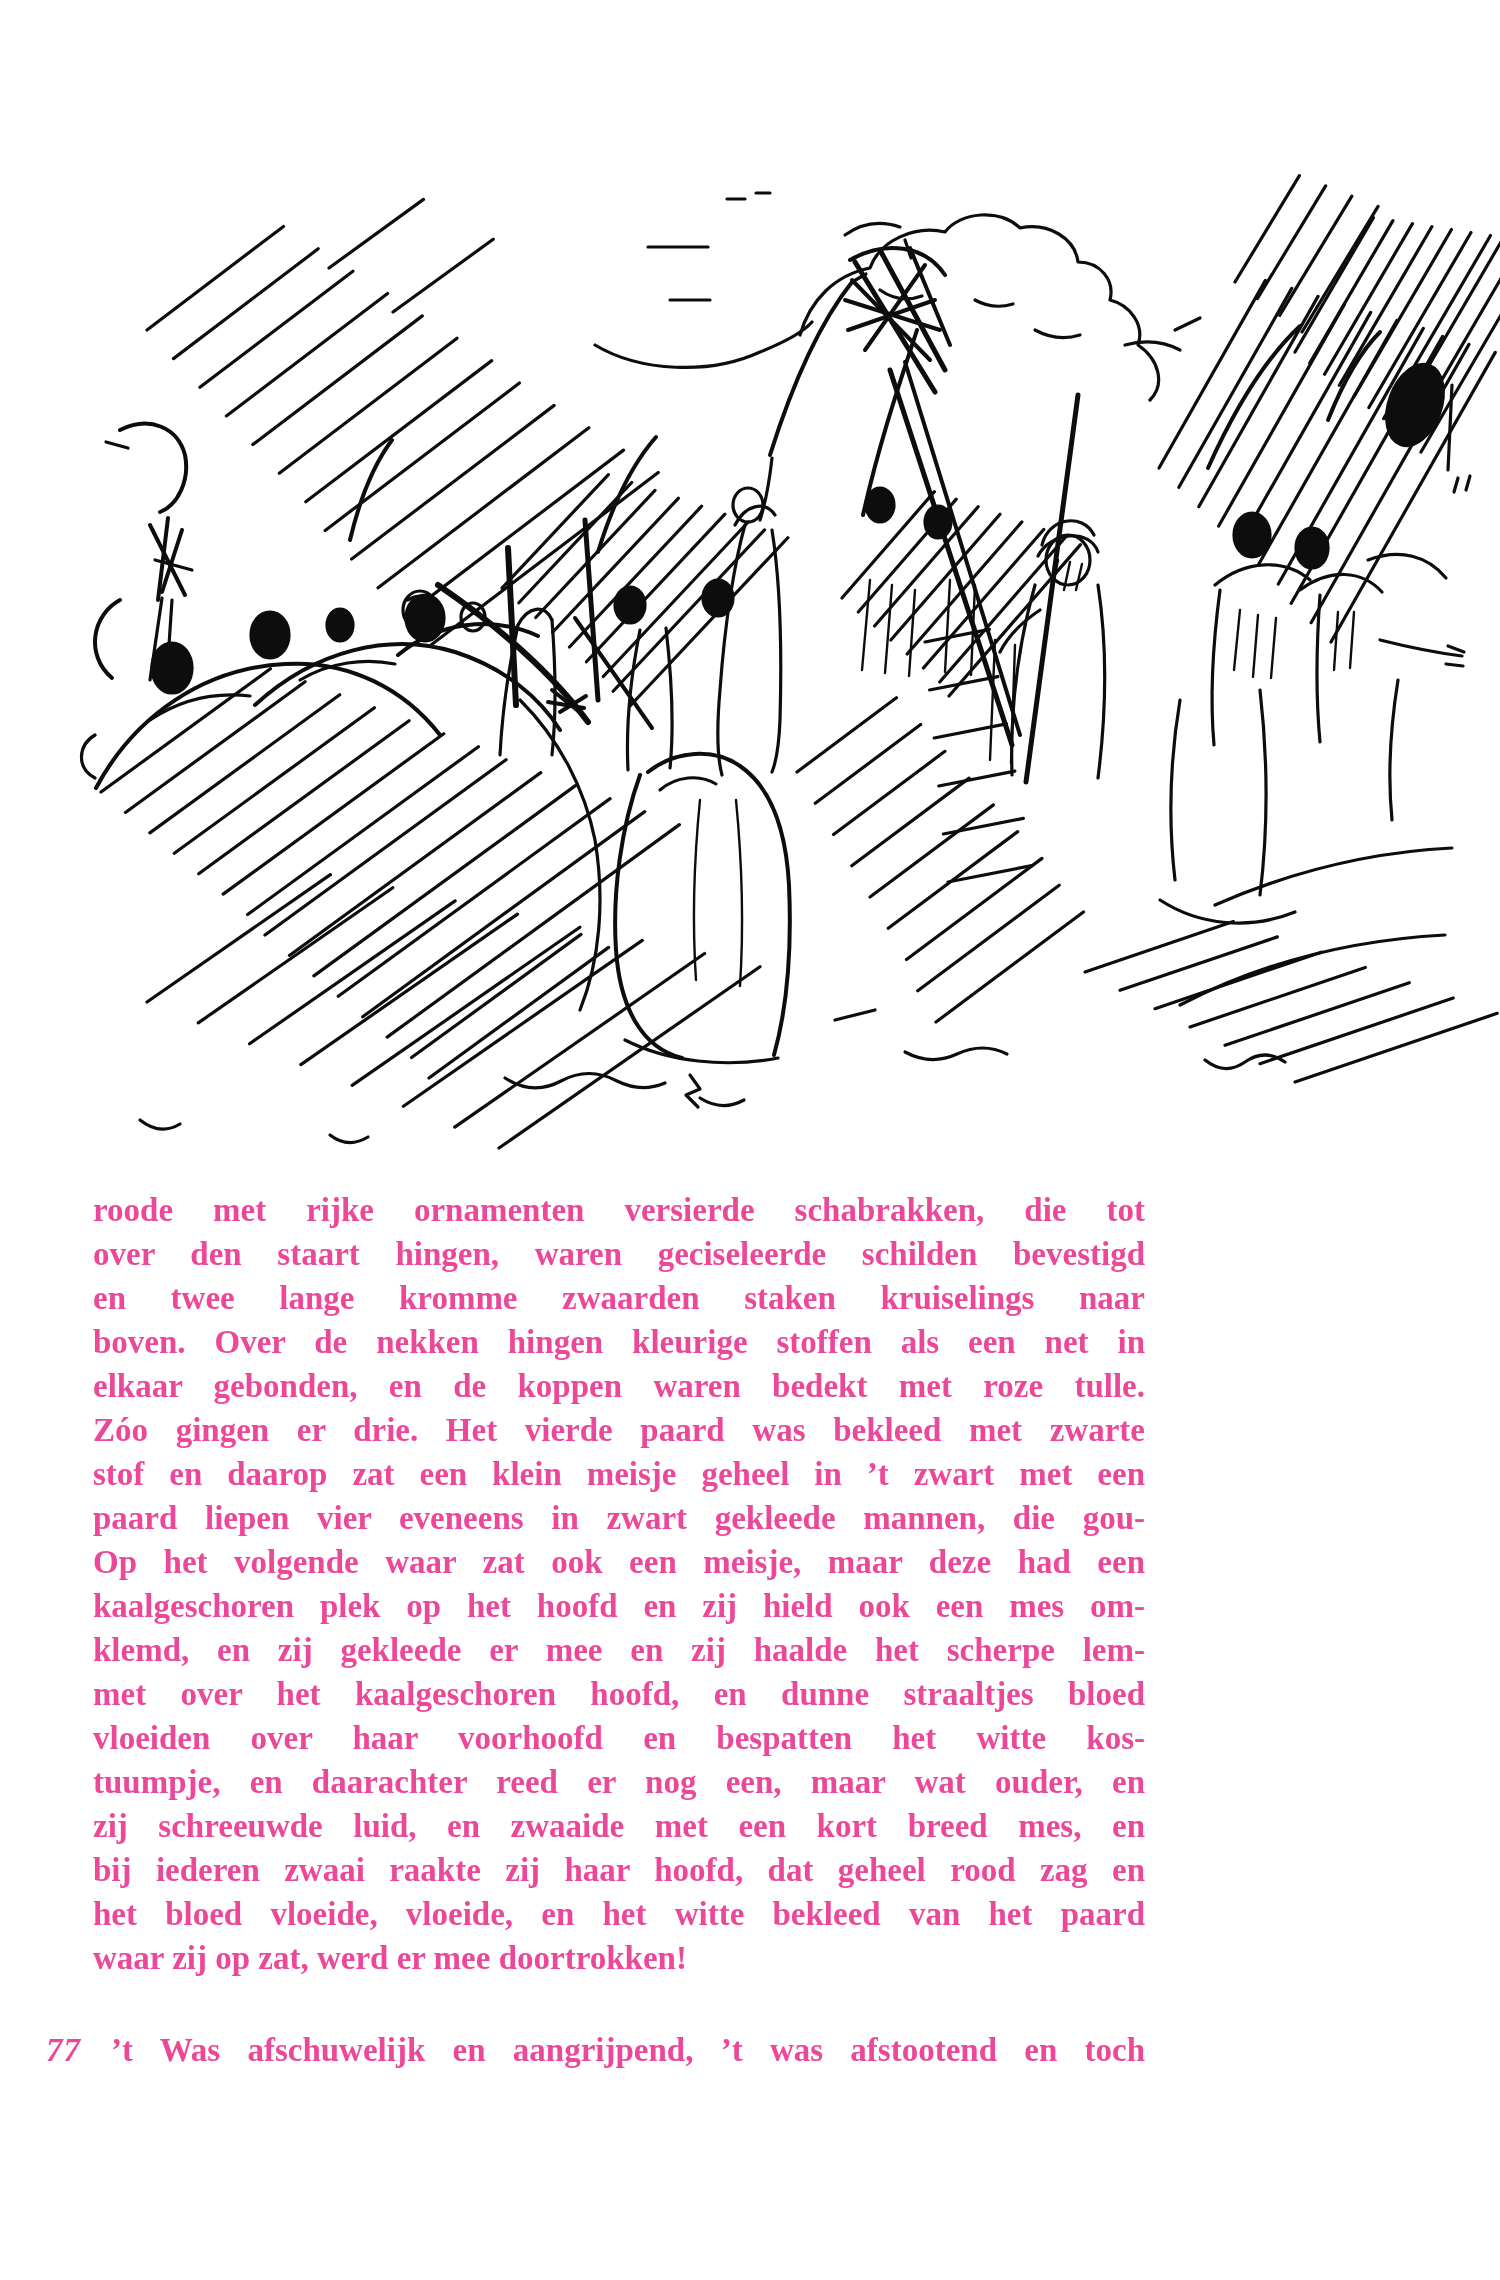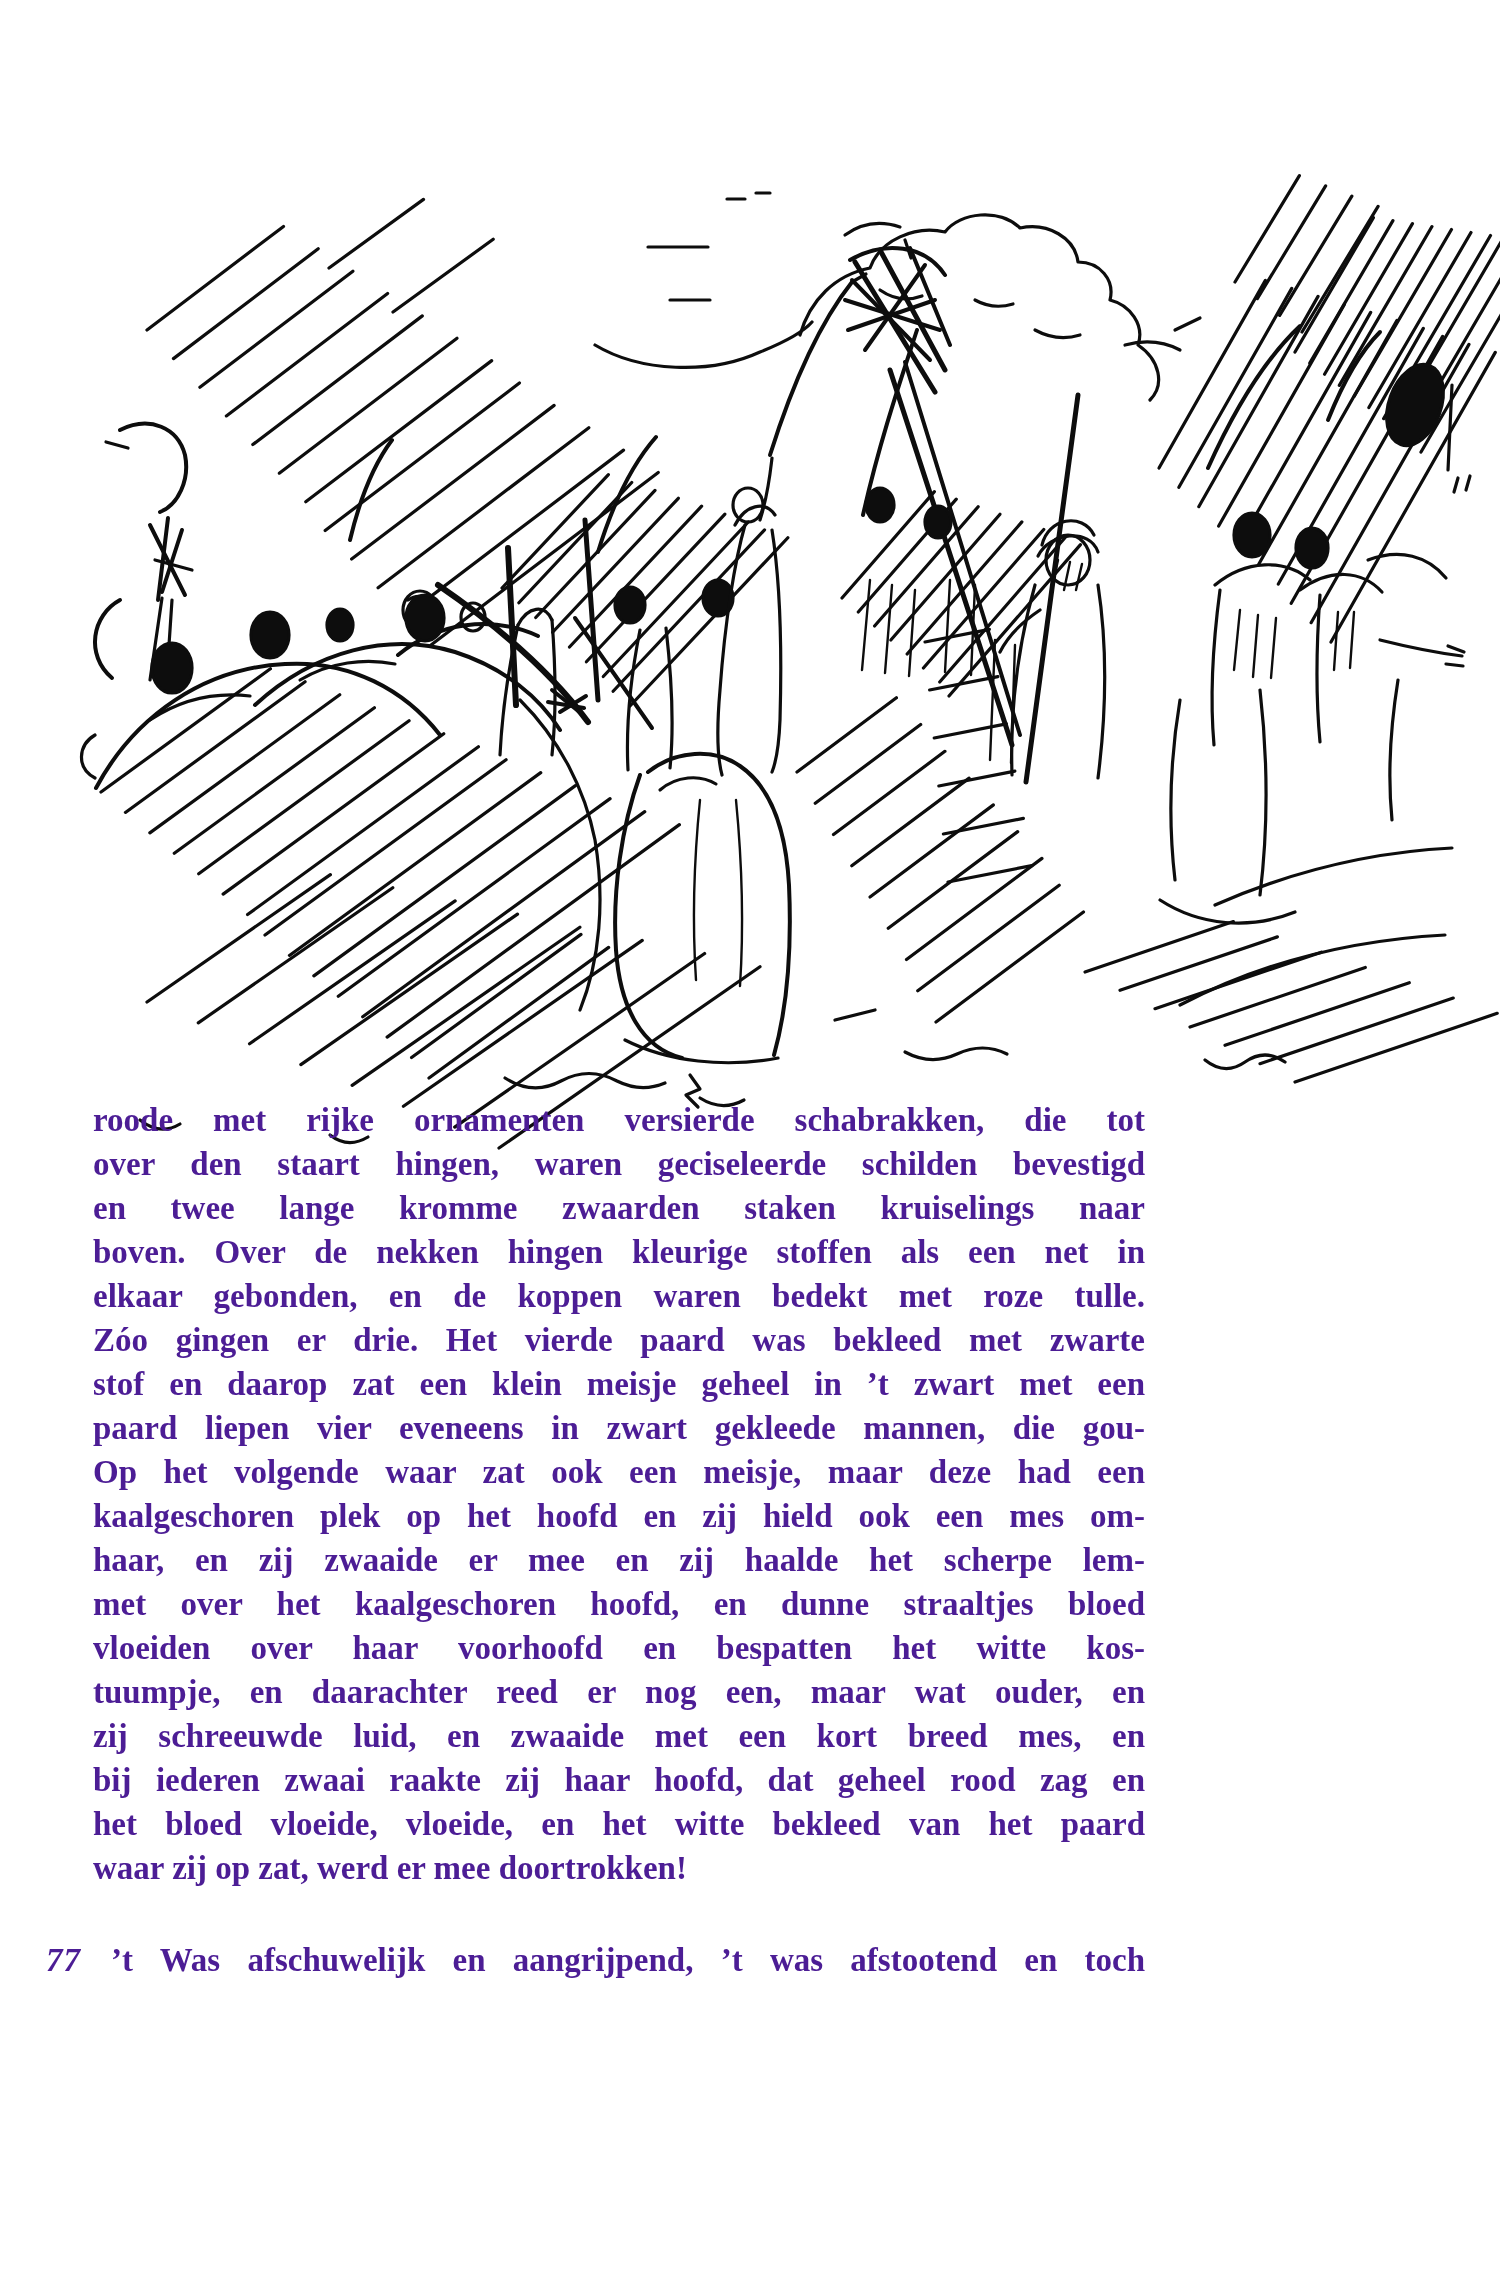--- a/index.html
+++ b/index.html
@@ -17,22 +17,22 @@
   .ink path, .ink line, .ink ellipse, .ink circle {
     stroke:#0d0d0d; fill:none; stroke-width:3.2;
     stroke-linecap:round; stroke-linejoin:round;
   }
   .ink .dark { fill:#0d0d0d; stroke:#0d0d0d; }
   .ink .w4 { stroke-width:4; }
   .ink .w5 { stroke-width:5; }
   .ink .w6 { stroke-width:6; }
   .ink .thin { stroke-width:2.4; }
   .text-block {
-    position:absolute; left:93px; top:1098px; width:1052px;
-    color:#4c1d95;
+    position:absolute; left:93px; top:1188px; width:1052px;
+    color:#ec4899;
   }
   .line {
     position:relative;
     height:44px;
     font-weight:bold;
     font-size:33px; line-height:44px;
     text-align:justify; text-align-last:justify;
     white-space:normal;
   }
   .line.plain { text-align-last:left; }
@@ -341,21 +341,21 @@
       <div class="line justify">en twee lange kromme zwaarden staken kruiselings naar</div>
       <div class="line justify">boven. Over de nekken hingen kleurige stoffen als een net in</div>
       <div class="line justify">elkaar gebonden, en de koppen waren bedekt met roze tulle.</div>
       <div class="line justify">Zóo gingen er drie. Het vierde paard was bekleed met zwarte</div>
       <div class="line justify">stof en daarop zat een klein meisje geheel in ’t zwart met een</div>
       <div class="line justify">paard liepen vier eveneens in zwart gekleede mannen, die gou-</div>
     </div>
     <div>
       <div class="line justify">Op het volgende waar zat ook een meisje, maar deze had een</div>
       <div class="line justify">kaalgeschoren plek op het hoofd en zij hield ook een mes om-</div>
-      <div class="line justify">haar, en zij zwaaide er mee en zij haalde het scherpe lem-</div>
+      <div class="line justify">klemd, en zij gekleede er mee en zij haalde het scherpe lem-</div>
       <div class="line justify">met over het kaalgeschoren hoofd, en dunne straaltjes bloed</div>
       <div class="line justify">vloeiden over haar voorhoofd en bespatten het witte kos-</div>
       <div class="line justify">tuumpje, en daarachter reed er nog een, maar wat ouder, en</div>
       <div class="line justify">zij schreeuwde luid, en zwaaide met een kort breed mes, en</div>
       <div class="line justify">bij iederen zwaai raakte zij haar hoofd, dat geheel rood zag en</div>
       <div class="line justify">het bloed vloeide, vloeide, en het witte bekleed van het paard</div>
       <div class="line plain">waar zij op zat, werd er mee doortrokken!</div>
     </div>
     <div>
       <div class="line justify last">

